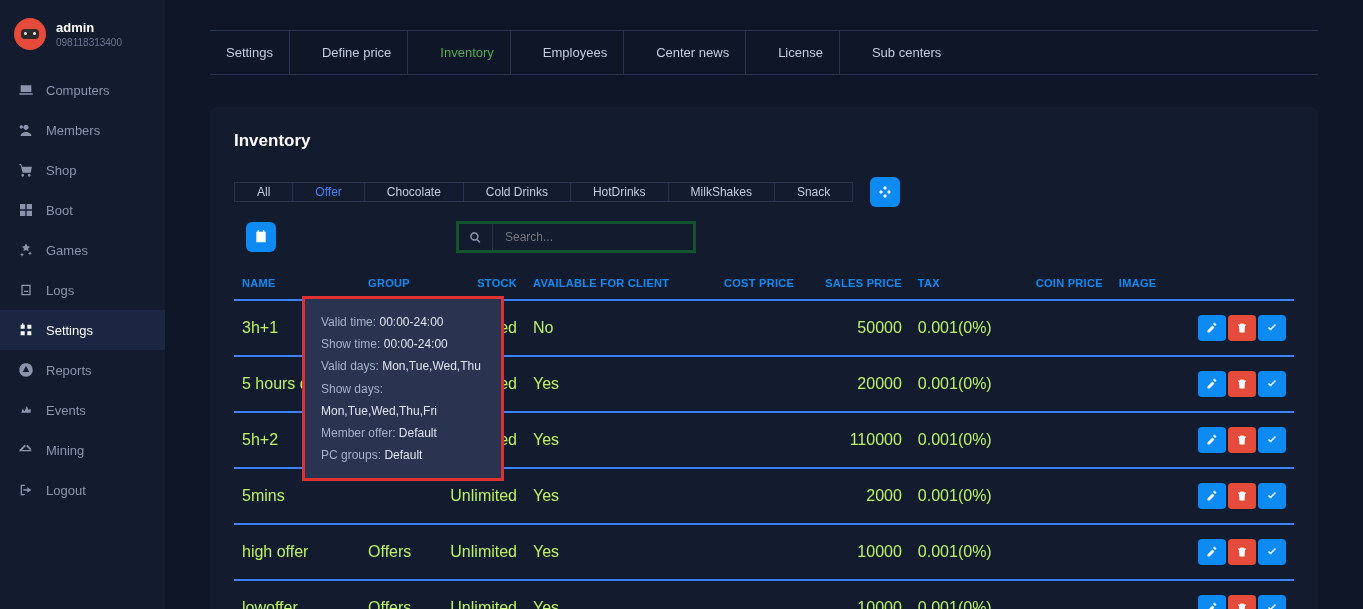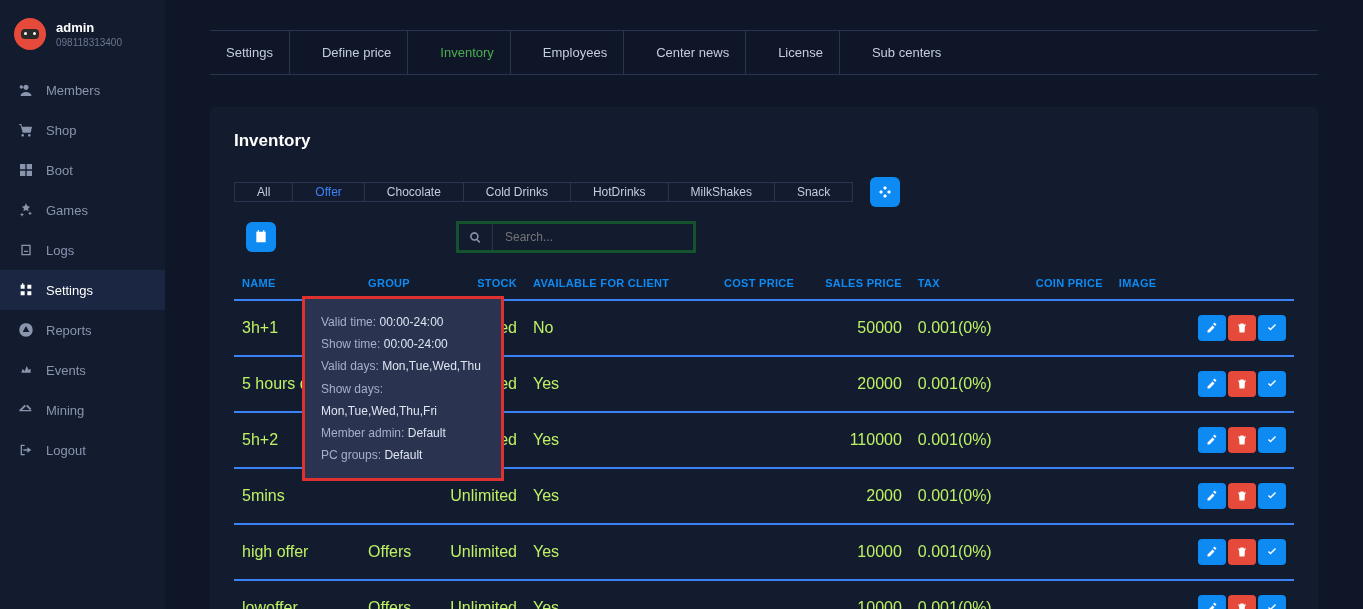--- a/index.html
+++ b/index.html
@@ -120,20 +120,28 @@
   <div class="user-block">
     <div class="avatar">
         <div class="face"></div>
       </div>
     <div class="user-info">
       <div class="uname">admin</div>
       <div class="uphone">098118313400</div>
     </div>
   </div>
   <div id="nav-list">
+      <div class="nav-item">
+        <span class="nav-icon">
+          <svg viewBox="0 0 24 24" width="16" height="16">
+            <path d="M4 5h16v10H4V5zm-2 12h20v2H2v-2z"></path>
+          </svg>
+        </span>
+        <span>Computers</span>
+      </div>
       <div class="nav-item">
         <span class="nav-icon">
           <svg viewBox="0 0 24 24" width="16" height="16">
             <path d="M12 12c2 0 4-2 4-4s-2-4-4-4-4 2-4 4 2 4 4 4zm-8 8c0-3 5-5 8-5s8 2 8 5v1H4v-1zM5 10c1.3 0 2.5-1 2.5-2.5S6.3 5 5 5 2.5 6 2.5 7.5 3.7 10 5 10z"></path>
           </svg>
         </span>
         <span>Members</span>
       </div>
       <div class="nav-item">
         <span class="nav-icon">
@@ -458,15 +466,15 @@
         </tbody>
     </table>
   </div>
 </div>
 
 <div class="tooltip-box">
   <div><span>Valid time:</span> <b>00:00-24:00</b></div>
   <div><span>Show time:</span> <b>00:00-24:00</b></div>
   <div><span>Valid days:</span> <b>Mon,Tue,Wed,Thu</b></div>
   <div><span>Show days:</span> <b>Mon,Tue,Wed,Thu,Fri</b></div>
-  <div><span>Member admin:</span> <b>Default</b></div>
+  <div><span>Member offer:</span> <b>Default</b></div>
   <div><span>PC groups:</span> <b>Default</b></div>
 </div>
 
 </body></html>

